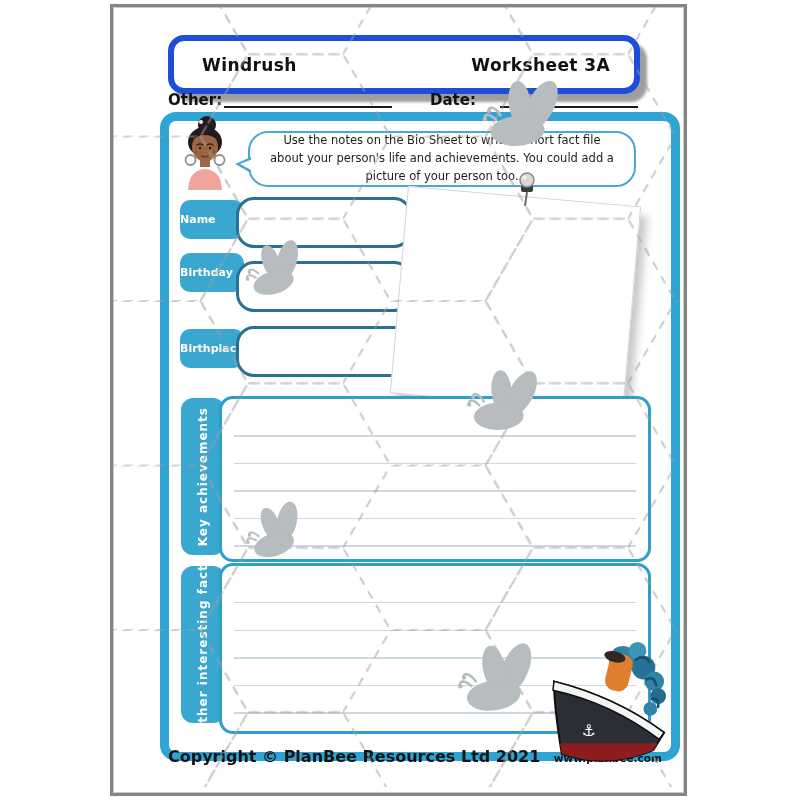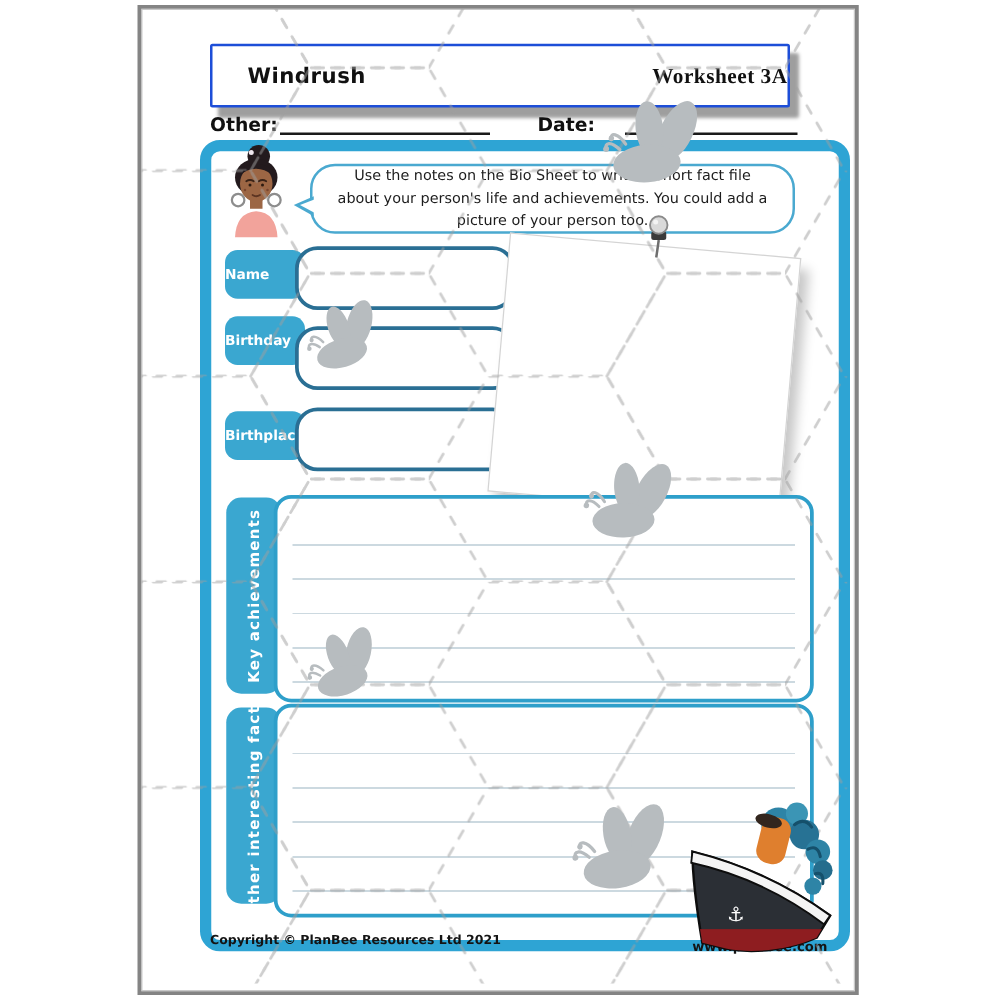--- a/index.html
+++ b/index.html
@@ -6,25 +6,25 @@
   #canvas{position:relative;width:800px;height:800px;background:#ffffff;overflow:hidden;
           font-family:"DejaVu Sans","Liberation Sans",sans-serif;}
   .abs{position:absolute;}
 
   
   #frame{left:110px;top:4px;width:571px;height:786px;border:3px solid #848484;
          box-shadow:inset 0 0 0 1px #c9c9c9;background:#ffffff;}
 
   
   #header-bar{left:168px;top:35px;width:460px;height:47px;background:#ffffff;
-    border:2px solid #1d4ed8;border-radius:2px;box-shadow:7px 8px 3px rgba(0,0,0,0.38);
+    border:6px solid #1d4ed8;border-radius:16px;box-shadow:7px 8px 3px rgba(0,0,0,0.38);
     display:flex;align-items:center;justify-content:space-between;z-index:2;}
   .header-title{font-weight:800;font-size:17px;color:#111;letter-spacing:.4px;}
   #header-title-left{margin-left:28px;}
-  #header-title-right{font-family:Liberation Serif, serif;}
+  #header-title-right{margin-right:24px;}
 
   
   .nd-label{font-weight:800;font-size:15px;color:#111;z-index:2;}
   .nd-line{border-bottom:2px solid #1a1a1a;z-index:2;}
 
   
   #panel{left:160px;top:112px;width:502px;height:631px;border:9px solid #2ea4d4;
          border-radius:16px;background:#ffffff;z-index:1;}
 
   
@@ -56,21 +56,21 @@
   .ruled{position:absolute;left:12px;right:12px;top:10px;bottom:8px;
     background:repeating-linear-gradient(to bottom,transparent 0,transparent 26px,#ccd9e0 26px,#ccd9e0 27.5px);}
 
   
   #hex-overlay{left:113px;top:7px;width:565px;height:780px;z-index:6;pointer-events:none;opacity:.5;}
 
   .bee{z-index:7;pointer-events:none;}
   #ship{left:552px;top:640px;z-index:8;}
 
   
-  #copyright{left:168px;top:747px;font-weight:700;font-size:10px;color:#141414;z-index:2;}
+  #copyright{left:168px;top:747px;font-weight:700;font-size:16px;color:#141414;z-index:2;}
   #website{top:752px;left:548px;width:114px;text-align:right;font-weight:700;font-size:10.5px;color:#141414;z-index:2;}
 </style>
 </head>
 <body>
 
 <div id="canvas">
 
   <svg width="0" height="0" style="position:absolute">
     <defs>
       <symbol id="bee-sym" viewBox="0 0 100 80">

